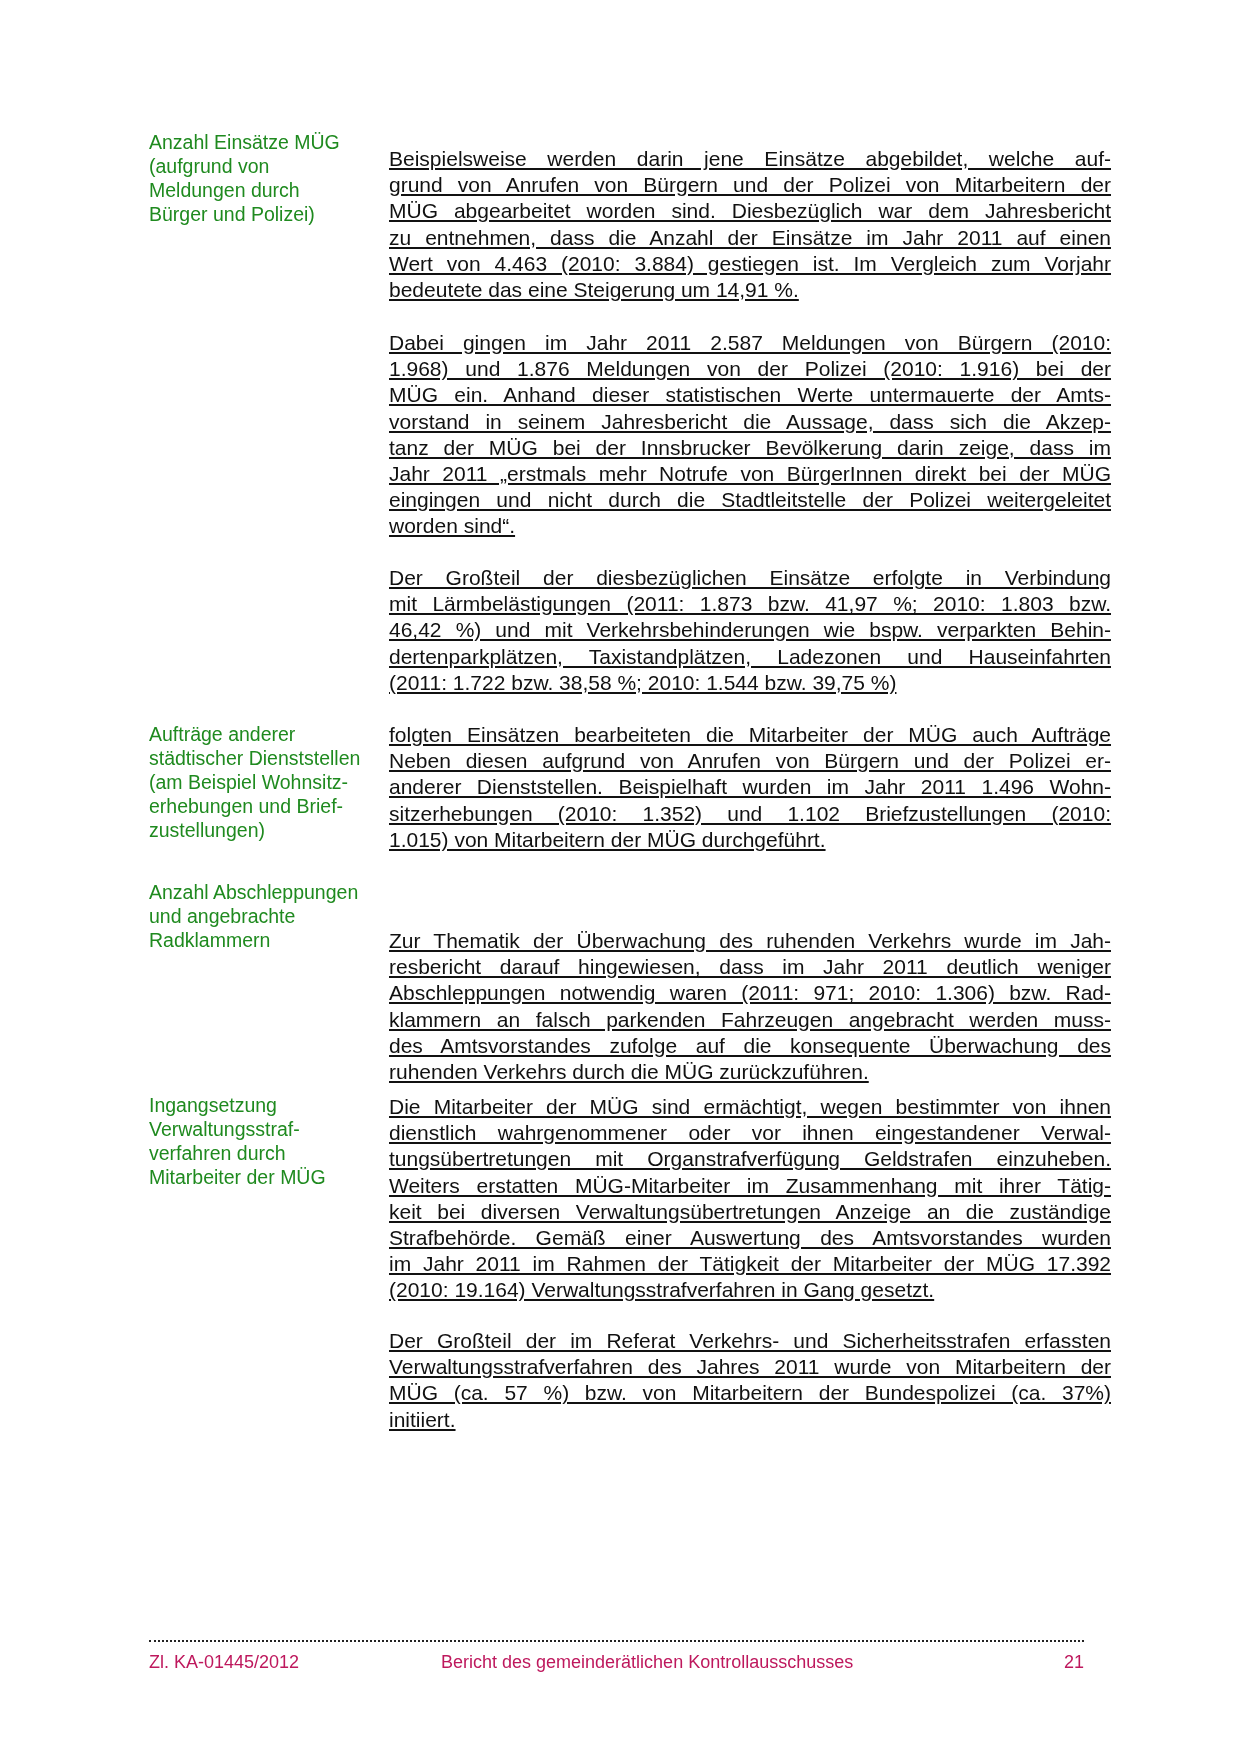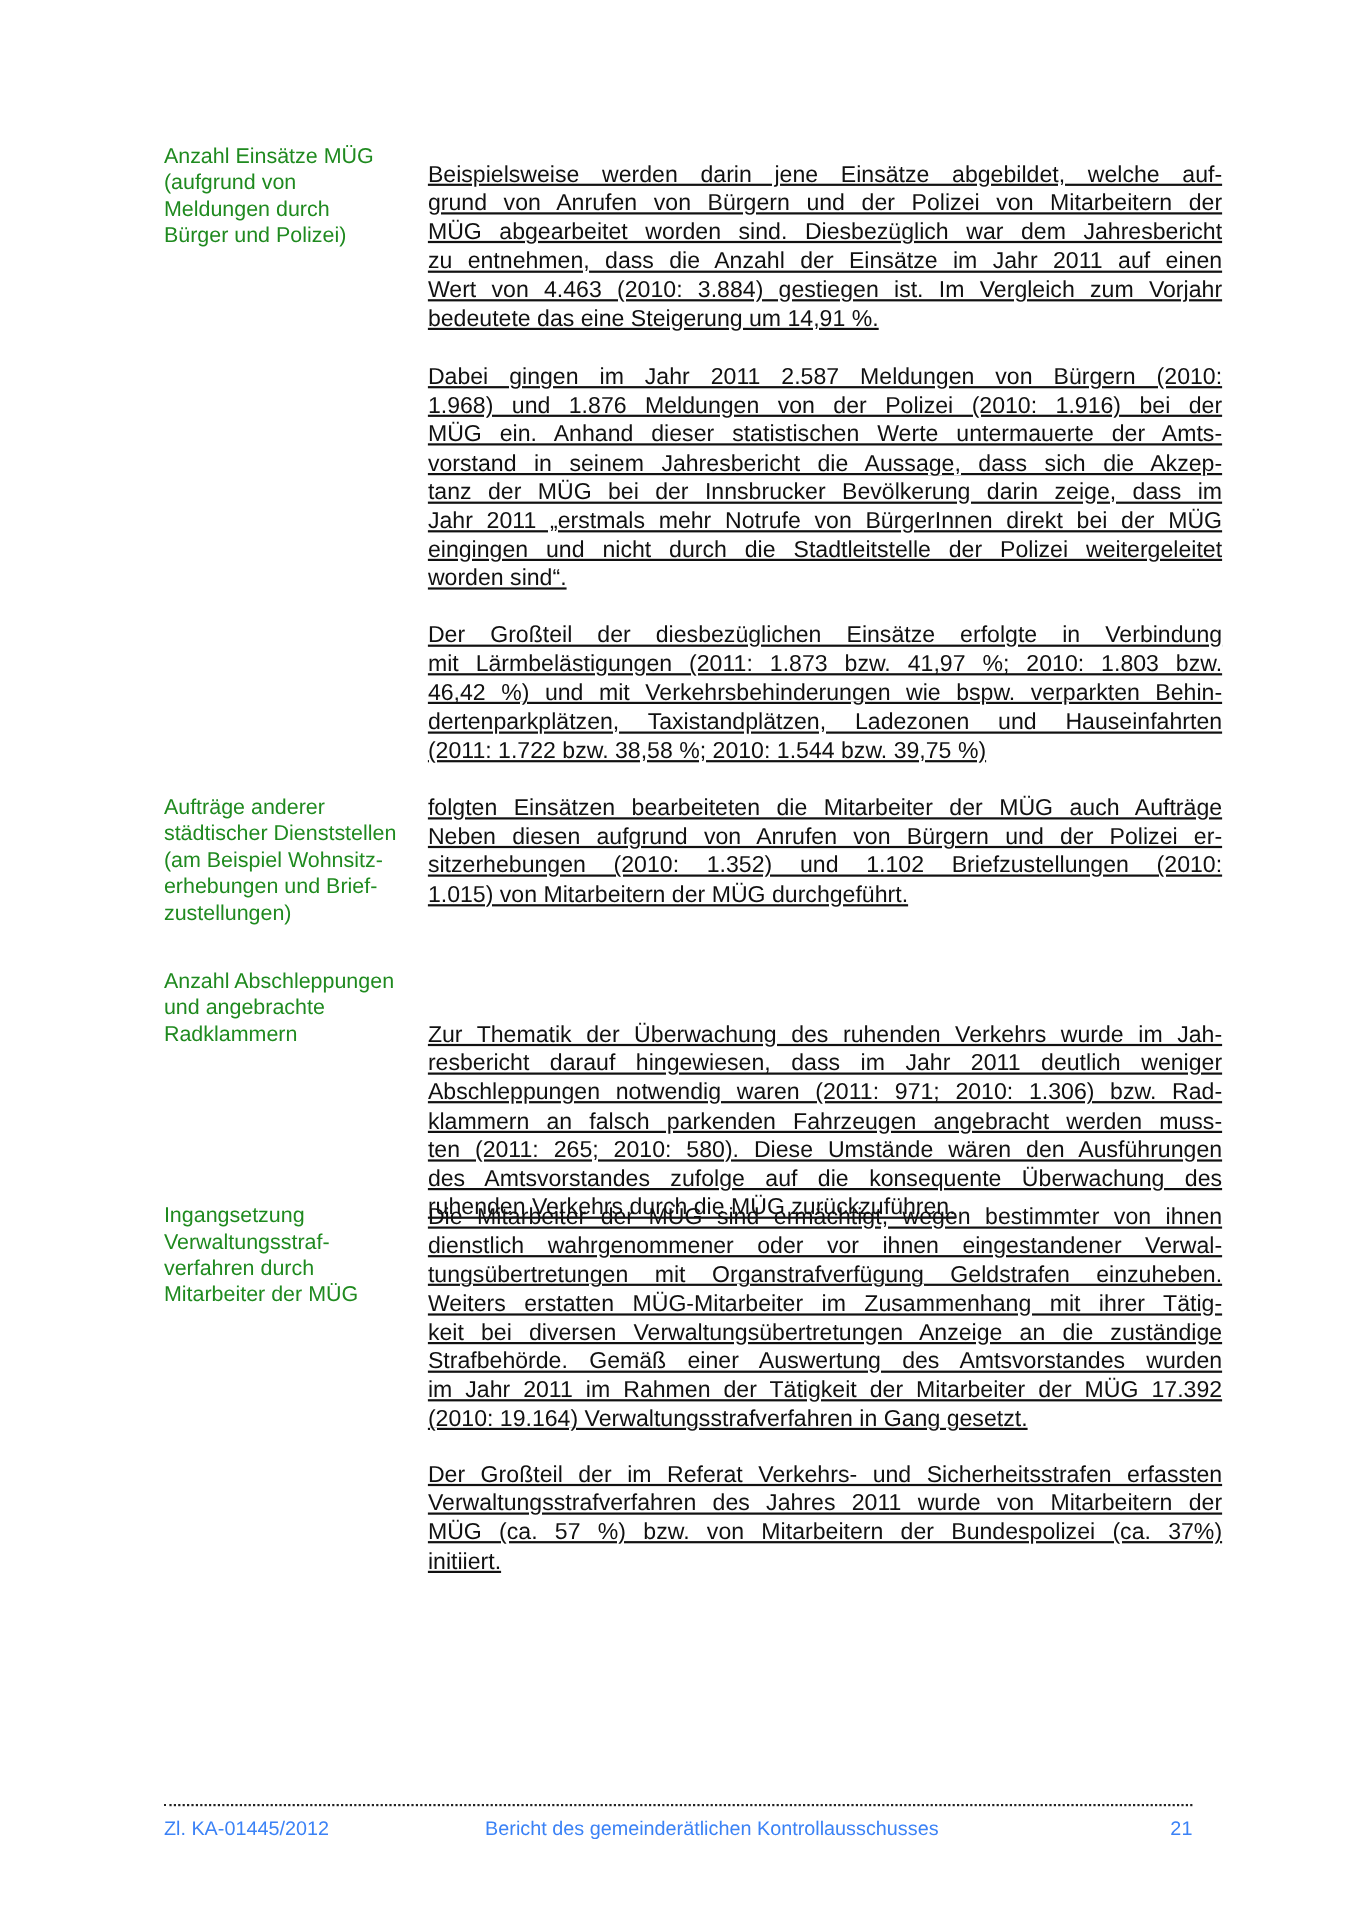--- a/index.html
+++ b/index.html
@@ -57,21 +57,21 @@
       height: 0;
       border-top: 2px dotted #222;
     }
     .footer {
       position: absolute;
       left: 149px;
       top: 1652px;
       width: 935px;
       height: 26px;
       font-size: 18px;
-      color: #3b82f6;
+      color: #be185d;
     }
     .footer .left { position: absolute; left: 0; top: 0; }
     .footer .center { position: absolute; left: 292px; top: 0; }
     .footer .right { position: absolute; right: 0; top: 0; }
   </style>
 </head>
 <body>
 
 <div class="page">
 
@@ -114,36 +114,36 @@
     <span class="ln">Aufträge anderer</span>
     <span class="ln">städtischer Dienststellen</span>
     <span class="ln">(am Beispiel Wohnsitz-</span>
     <span class="ln">erhebungen und Brief-</span>
     <span class="ln">zustellungen)</span>
   </div>
 
   <div class="para" style="top:722px;">
     <span class="ln">folgten Einsätzen bearbeiteten die Mitarbeiter der MÜG auch Aufträge</span>
     <span class="ln">Neben diesen aufgrund von Anrufen von Bürgern und der Polizei er-</span>
+    <span class="ln">anderer Dienststellen. Beispielhaft wurden im Jahr 2011 1.496 Wohn-</span>
     <span class="ln">sitzerhebungen (2010: 1.352) und 1.102 Briefzustellungen (2010:</span>
     <span class="ln last">1.015) von Mitarbeitern der MÜG durchgeführt.</span>
   </div>
 
   <div class="margin-note" style="top:880px;">
     <span class="ln">Anzahl Abschleppungen</span>
     <span class="ln">und angebrachte</span>
     <span class="ln">Radklammern</span>
   </div>
 
   <div class="para" style="top:880px;margin-top:48px;">
     <span class="ln">Zur Thematik der Überwachung des ruhenden Verkehrs wurde im Jah-</span>
     <span class="ln">resbericht darauf hingewiesen, dass im Jahr 2011 deutlich weniger</span>
     <span class="ln">Abschleppungen notwendig waren (2011: 971; 2010: 1.306) bzw. Rad-</span>
     <span class="ln">klammern an falsch parkenden Fahrzeugen angebracht werden muss-</span>
-    <span class="ln">ten (2011: 265; 2010: 580). Diese Umstände wären den Ausführungen</span>
     <span class="ln">des Amtsvorstandes zufolge auf die konsequente Überwachung des</span>
     <span class="ln last">ruhenden Verkehrs durch die MÜG zurückzuführen.</span>
   </div>
 
   <div class="margin-note" style="top:1093px;">
     <span class="ln">Ingangsetzung</span>
     <span class="ln">Verwaltungsstraf-</span>
     <span class="ln">verfahren durch</span>
     <span class="ln">Mitarbeiter der MÜG</span>
   </div>

